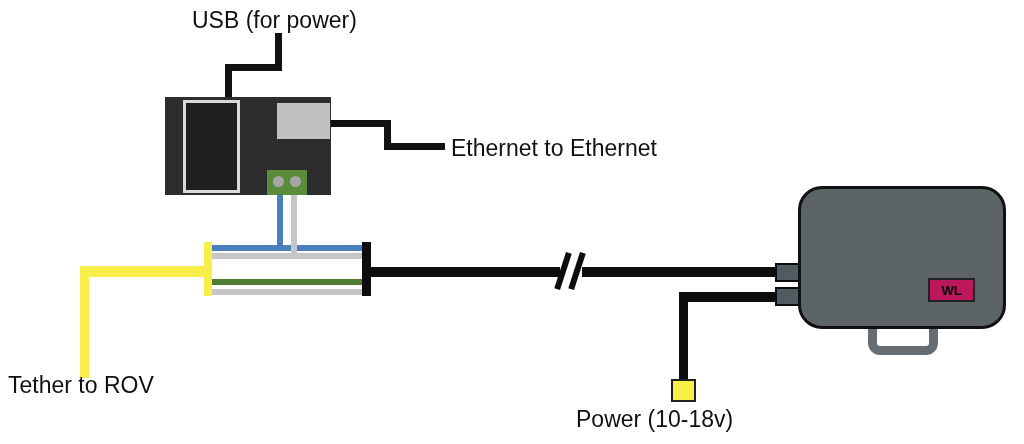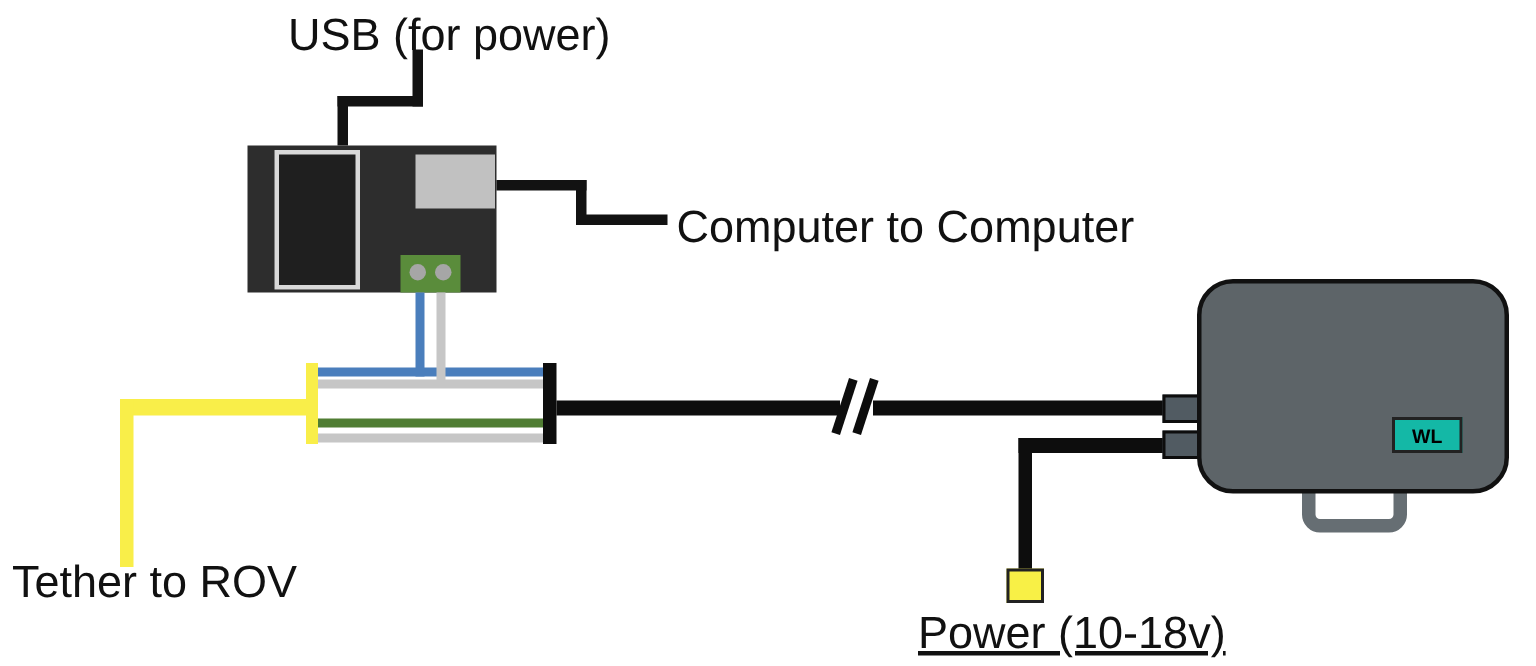--- a/index.html
+++ b/index.html
@@ -8,21 +8,21 @@
     width: 1024px;
     height: 444px;
     background: #ffffff;
     overflow: hidden;
     font-family: "Liberation Sans", sans-serif;
   }
   .abs { position: absolute; box-sizing: border-box; }
   .label {
     position: absolute;
     color: #111;
-    font-size: 30px;
+    font-size: 23px;
     font-weight: 400;
     white-space: nowrap;
     line-height: 1.15;
   }
   
   .leader { position: absolute; background: #121212; }
   
   .board { left:165px; top:97px; width:166px; height:98px; background:#2d2d2d; }
   .usb-port { left:183px; top:100px; width:57px; height:93px; background:#1f1f1f; border:3px solid #d9d9d9; }
   .eth-port { left:277px; top:103px; width:53px; height:36px; background:#c1c1c1; }
@@ -38,21 +38,21 @@
   .bar-yellow { left:204px; top:242px; width:8px; height:54px; background:#f9ee49; }
   .bar-black { left:362px; top:242px; width:9px; height:54px; background:#0d0d0d; }
   
   .slash { position:absolute; width:6px; height:38px; background:#0d0d0d; }
   
   .handle { left:868px; top:310px; width:70px; height:45px; border:9px solid #666e73; border-radius:12px; background:transparent; }
   .device { left:798px; top:186px; width:208px; height:143px; background:#5d6468; border:3px solid #111; border-radius:24px; }
   .stub { background:#515b62; border:2px solid #0d0d0d; }
   .badge {
     left:928px; top:278px; width:47px; height:24px;
-    background:#14b8a6; border:2px solid #222;
+    background:#be185d; border:2px solid #222;
     display:flex; align-items:center; justify-content:center;
     font-size:13px; font-weight:bold; color:#000;
     font-family:"Liberation Sans", sans-serif;
   }
   .power-sq { left:671px; top:379px; width:25px; height:23px; background:#f8f046; border:2px solid #222; }
 </style>
 </head>
 <body>
 
 <div class="diagram">
@@ -65,21 +65,21 @@
   <div class="abs board"></div>
   <div class="abs usb-port"></div>
   <div class="abs eth-port"></div>
   <div class="abs terminal"></div>
   <div class="pin" style="left:273px; top:176px;"></div>
   <div class="pin" style="left:290px; top:176px;"></div>
 
   <div class="leader" style="left:331px; top:120px; width:60px; height:7px;"></div>
   <div class="leader" style="left:384px; top:120px; width:7px; height:30px;"></div>
   <div class="leader" style="left:384px; top:143px; width:61px; height:7px;"></div>
-  <div class="label" style="left:451px; top:135px;">Computer to Computer</div>
+  <div class="label" style="left:451px; top:135px;">Ethernet to Ethernet</div>
 
   <div class="wire w-yellow" style="left:80px; top:266px; width:126px; height:11px;"></div>
   <div class="wire w-yellow" style="left:80px; top:266px; width:9px; height:112px;"></div>
   <div class="label" style="left:8px; top:372px;">Tether to ROV</div>
 
   <div class="wire w-blue" style="left:212px; top:245px; width:150px; height:6px;"></div>
   <div class="wire w-blue" style="left:277px; top:195px; width:6px; height:56px;"></div>
   <div class="wire w-gray" style="left:291px; top:195px; width:6px; height:63px;"></div>
   <div class="wire w-gray" style="left:212px; top:253px; width:150px; height:6px;"></div>
   <div class="wire w-green" style="left:212px; top:279px; width:150px; height:6px;"></div>
@@ -88,21 +88,21 @@
   <div class="abs bar-black"></div>
 
   <div class="wire w-black" style="left:371px; top:267px; width:189px; height:10px;"></div>
   <div class="wire w-black" style="left:582px; top:267px; width:196px; height:10px;"></div>
   <div class="slash" style="left:560px; top:252px; transform:rotate(18deg);"></div>
   <div class="slash" style="left:574px; top:252px; transform:rotate(18deg);"></div>
 
   <div class="wire w-black" style="left:679px; top:292px; width:100px; height:10px;"></div>
   <div class="wire w-black" style="left:679px; top:292px; width:9px; height:90px;"></div>
   <div class="abs power-sq"></div>
-  <div class="label" style="left:612px; top:406px;text-decoration:underline;">Power (10-18v)</div>
+  <div class="label" style="left:576px; top:406px;">Power (10-18v)</div>
 
   <div class="abs handle"></div>
   <div class="abs stub" style="left:775px; top:263px; width:26px; height:19px;"></div>
   <div class="abs stub" style="left:775px; top:287px; width:26px; height:19px;"></div>
   <div class="abs device"></div>
   <div class="abs badge">WL</div>
 
 </div>
 
 </body></html>

